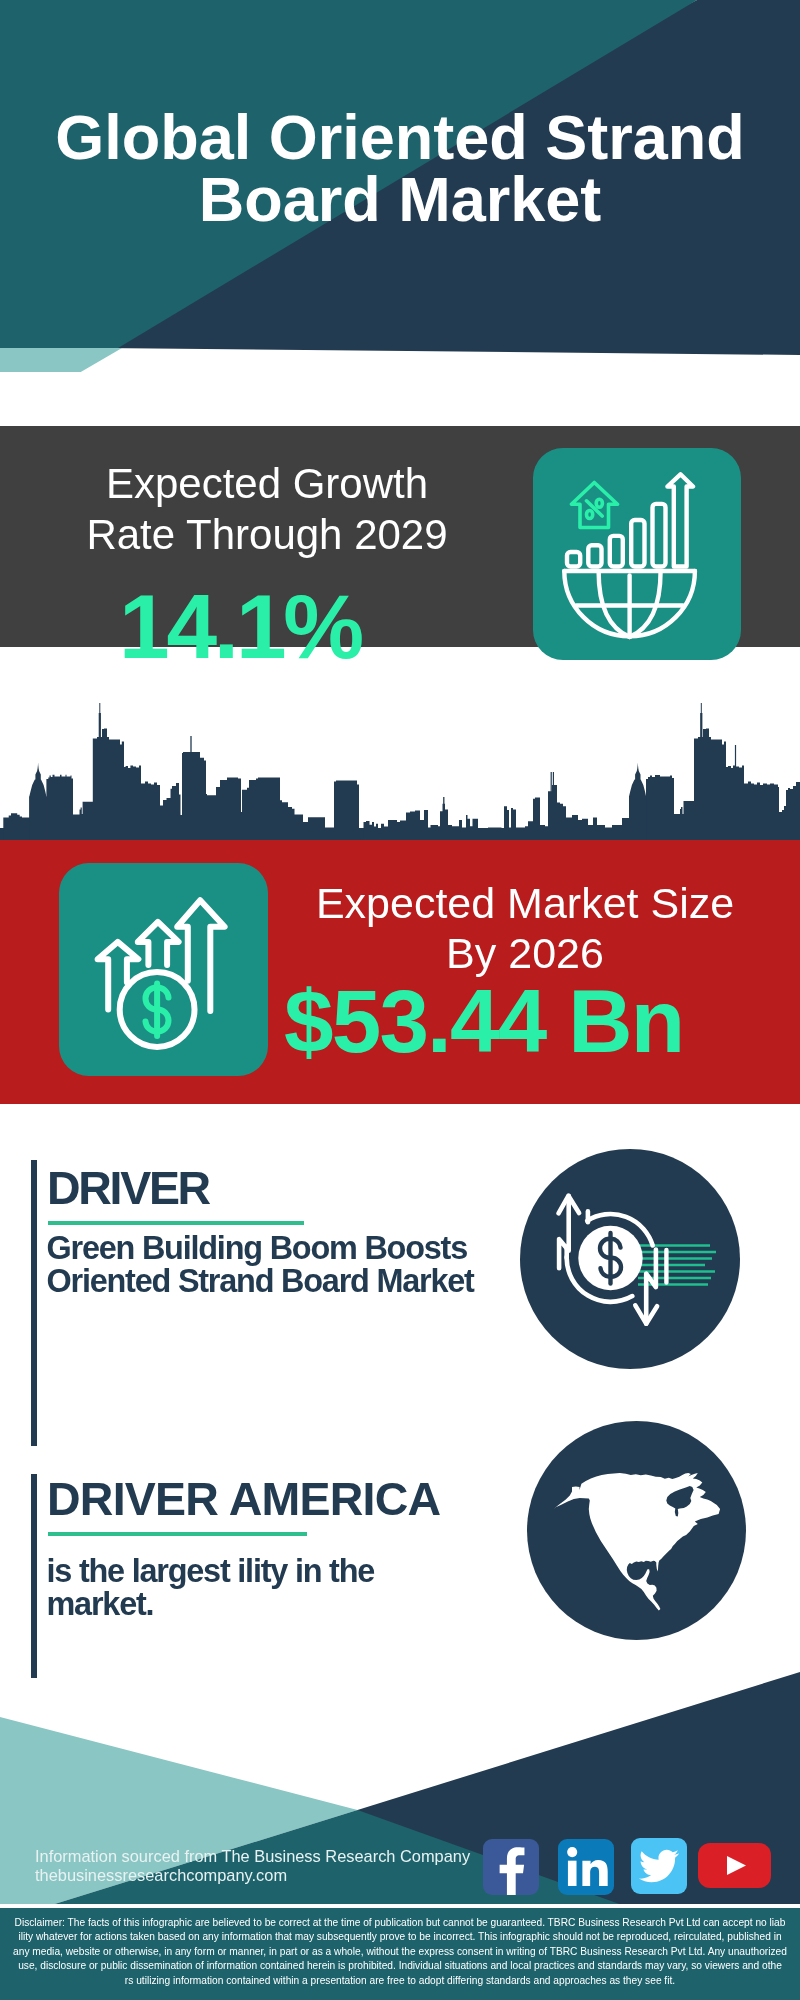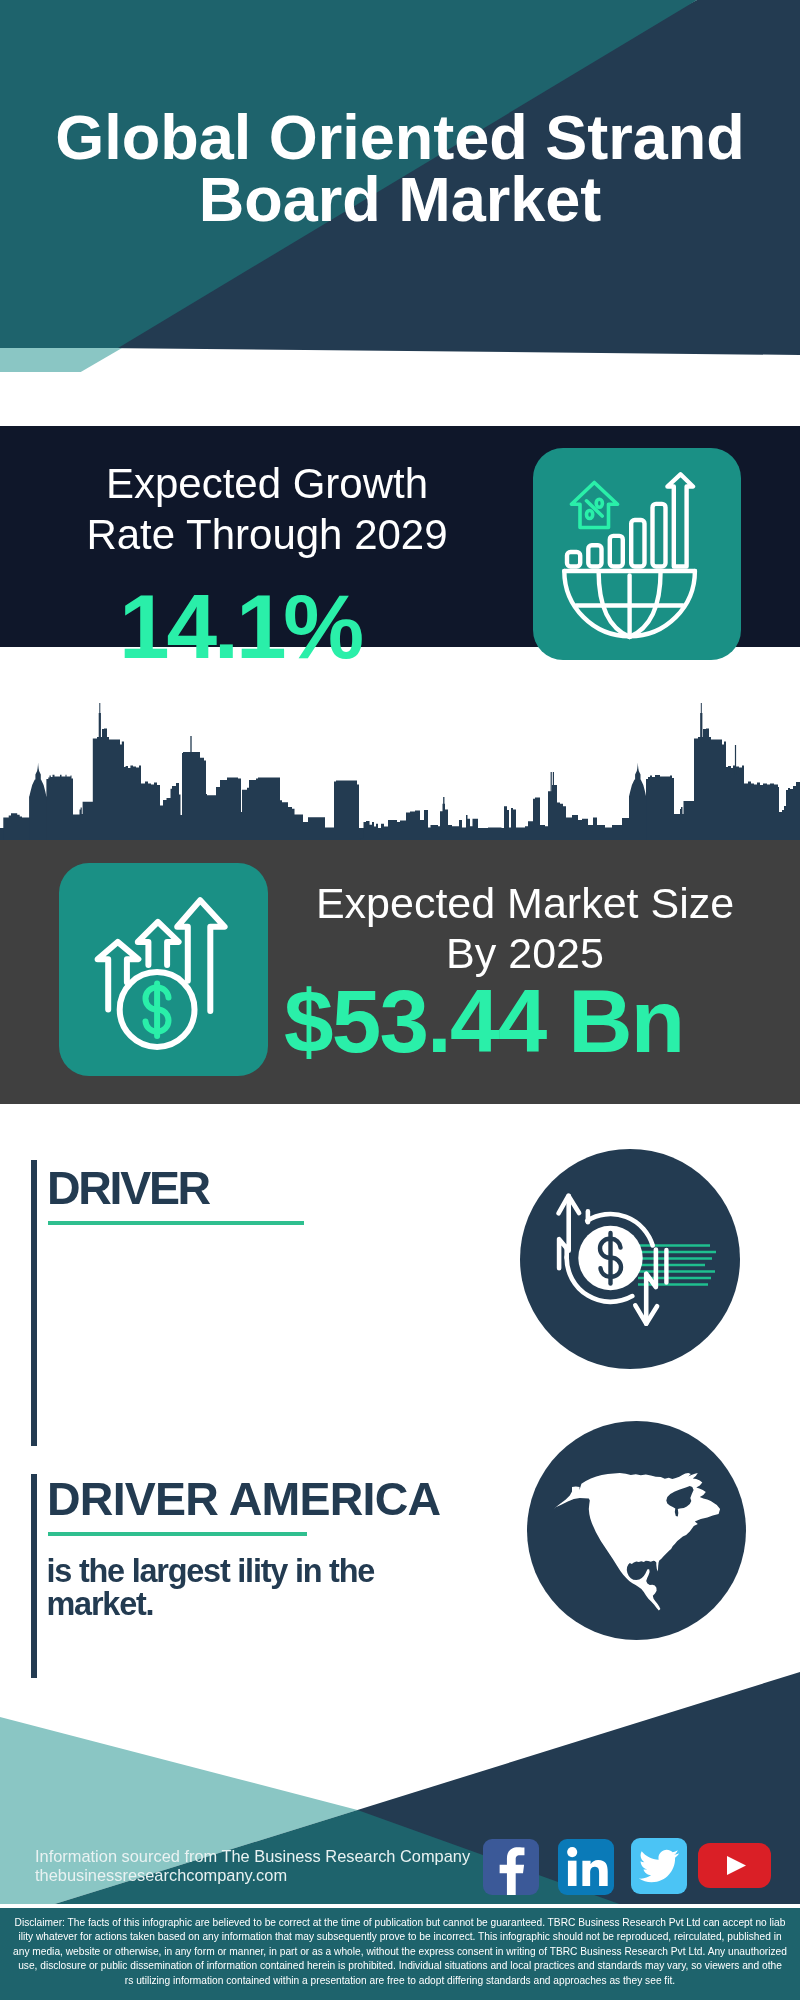--- a/index.html
+++ b/index.html
@@ -7,30 +7,30 @@
      font-family:"Liberation Sans",sans-serif;}
 .page{position:relative;width:800px;height:2000px;overflow:hidden;background:#fff;}
 
 
 #header{position:absolute;left:0;top:0;width:800px;height:372px;overflow:hidden;}
 #header svg{position:absolute;left:0;top:0;}
 #title{position:absolute;left:40px;top:106px;width:720px;text-align:center;
        color:#fff;font-size:63px;font-weight:bold;line-height:62px;}
 
 
-#growth{position:absolute;left:0;top:426px;width:800px;height:221px;background:#0f172a;}
+#growth{position:absolute;left:0;top:426px;width:800px;height:221px;background:#404040;}
 #growth .lbl{position:absolute;left:7px;top:32px;width:520px;text-align:center;
      color:#fff;font-size:42px;line-height:51px;}
 #growth .val{position:absolute;left:-20px;top:151px;width:520px;text-align:center;
      color:#2AEFA9;font-size:91px;line-height:99px;font-weight:bold;letter-spacing:-3.2px;}
 #growth .iconbox{position:absolute;left:533px;top:22px;width:208px;height:212px;
      background:#1A9085;border-radius:30px;}
 
 
-#skyband{position:absolute;left:0;top:695px;width:800px;height:454px;background:#404040;overflow:hidden;}
+#skyband{position:absolute;left:0;top:695px;width:800px;height:454px;background:#b91c1c;overflow:hidden;}
 #skyline{position:absolute;left:0;top:0;width:800px;height:145px;background:#fff;}
 #skyband .iconbox{position:absolute;left:59px;top:168px;width:209px;height:213px;
      background:#1A9085;border-radius:30px;}
 #ms-label{position:absolute;left:280px;top:183px;width:490px;text-align:center;
      color:#fff;font-size:43px;line-height:50px;}
 #ms-value{position:absolute;left:284px;top:279px;width:490px;text-align:left;
      color:#2AEFA9;font-size:89px;line-height:95px;font-weight:bold;letter-spacing:-1.8px;}
 
 
 #cards{position:absolute;left:0;top:1104px;width:800px;height:600px;background:#fff;}
@@ -127,31 +127,35 @@
           <circle cx="98.1" cy="146.5" r="37.4"></circle>
         </g>
         <g fill="none" stroke="#2AEFA9" stroke-width="6" stroke-linecap="round" stroke-linejoin="round">
           <path d="M98.1 120.5 v52.5"></path>
           <path d="M109.5 134.5 a11 11 0 0 0 -11 -10 h-1 a11 11 0 0 0 0 22 h1 a11 11 0 0 1 0 22 h-1 a11 11 0 0 1 -11 -10"></path>
         </g>
       </svg>
     </div>
     <div id="ms-label">
       <span>Expected Market Size</span><br>
-      <span>By 2025</span>
+      <span>By 2026</span>
     </div>
     <div id="ms-value">$53.44 Bn</div>
   </div>
 
   <div id="cards">
 
     <div class="card" style="top:0;height:300px">
       <div class="bar" style="top:56px;height:286px"></div>
       <div class="hd" style="top:60px;font-size:46.5px;line-height:48px;letter-spacing:-2.3px">DRIVER</div>
       <div class="rule" style="top:117px;width:256px"></div>
+      <div class="bd" style="top:128px;font-size:32.4px;line-height:32.7px">
+        <span>Green Building Boom Boosts</span><br>
+        <span>Oriented Strand Board Market</span>
+      </div>
       <div class="circ" style="left:519.6px;top:45.2px;width:220px;height:220px">
         <svg width="220" height="220" viewBox="0 0 220 220">
           <g fill="none" stroke="#1FBF8F" stroke-width="2.6" stroke-linecap="butt">
             <path d="M118 96.5 H190"></path>
             <path d="M118 103 H196"></path>
             <path d="M118 109.5 H192"></path>
             <path d="M118 116 H185"></path>
             <path d="M118 122.5 H195"></path>
             <path d="M118 129 H191"></path>
             <path d="M118 135.5 H188"></path>

